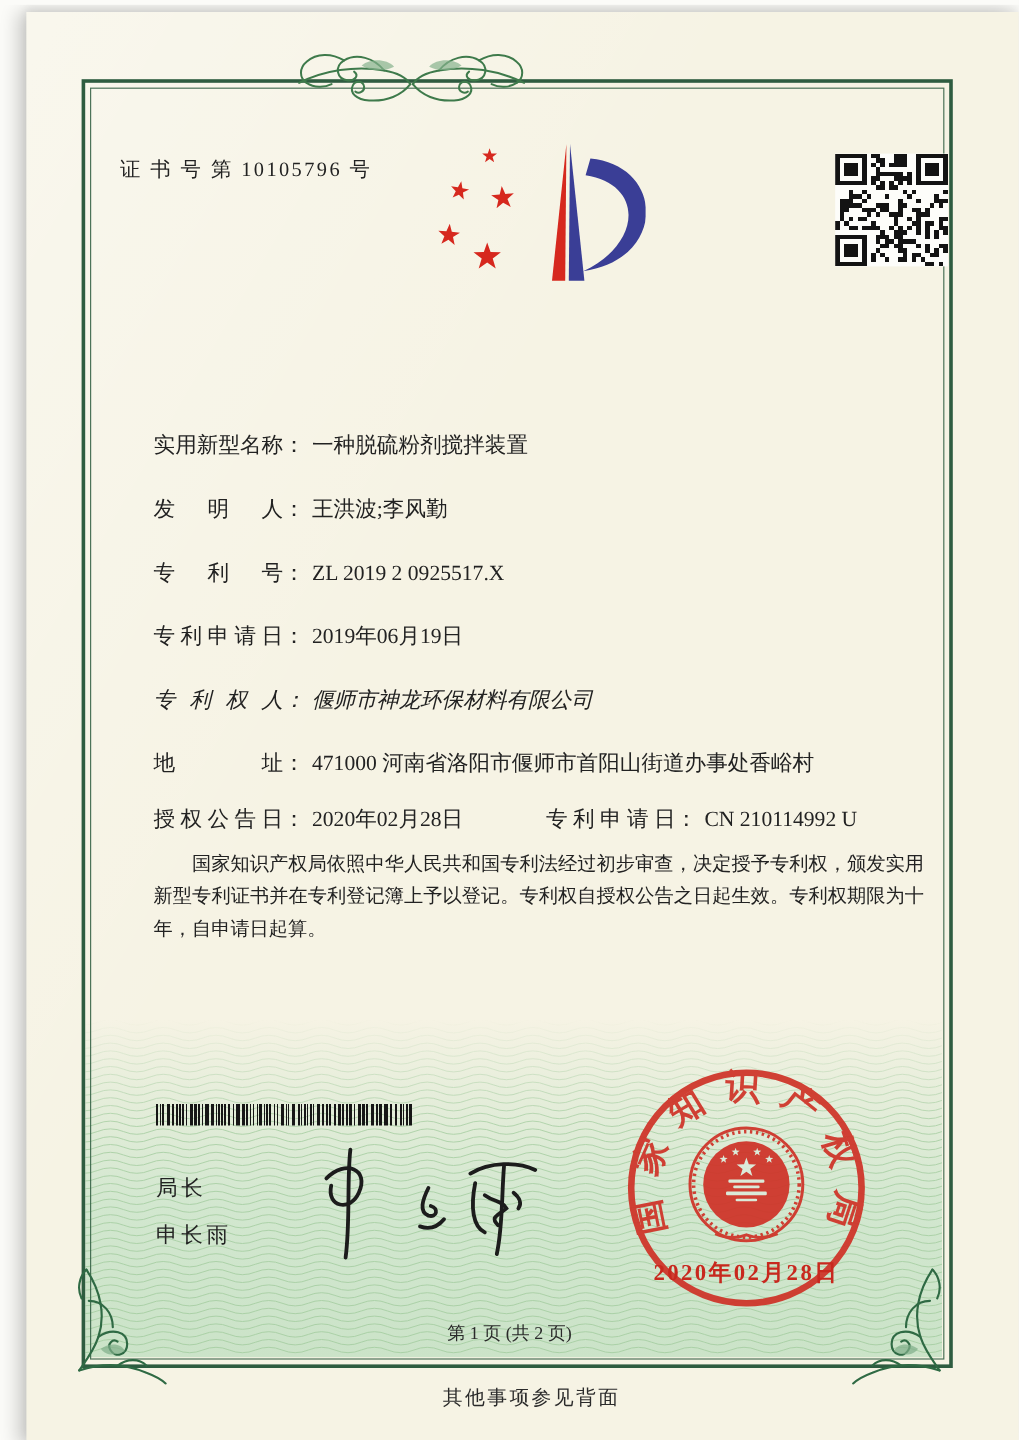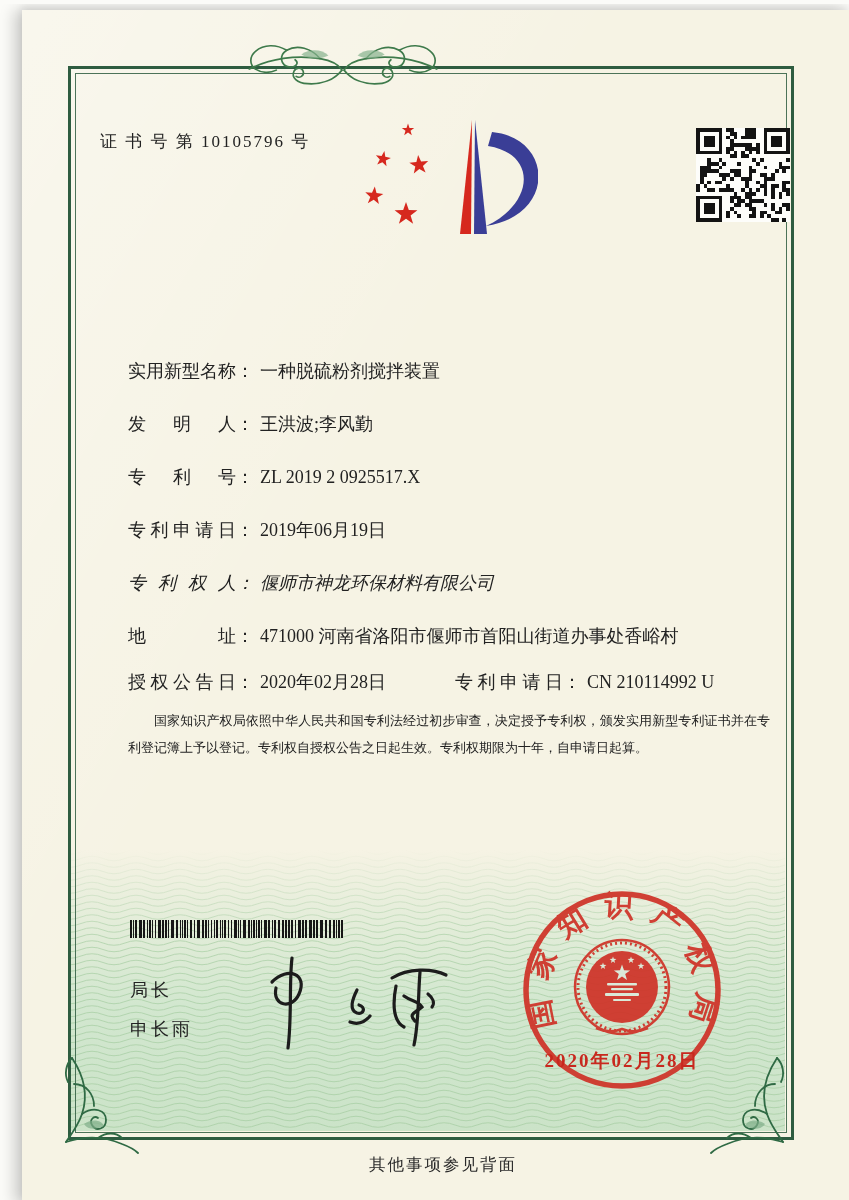--- a/index.html
+++ b/index.html
@@ -26,21 +26,21 @@
   .logo{position:absolute;left:356px;top:110px;width:182px;height:128px;z-index:6;}
   .qr{position:absolute;left:696px;top:124px;width:94px;height:94px;z-index:6;background:#fdfdfa;}
   .title{position:absolute;left:0;right:0;top:248px;z-index:6;text-align:center;
          font-size:41px;font-weight:600;letter-spacing:12px;color:#161616;}
   .fields{position:absolute;left:128px;top:0;right:80px;z-index:6;font-size:18px;}
   .frow{position:absolute;left:0;white-space:nowrap;}
   .flabel{display:inline-block;width:108px;text-align:justify;text-align-last:justify;
           vertical-align:top;}
   .fvalue{margin-left:6px;}
   .grant2{position:absolute;left:327px;top:0;white-space:nowrap;}
-  .paras{position:absolute;left:128px;top:703px;width:642px;z-index:6;font-size:13px;
+  .paras{position:absolute;left:128px;top:703px;width:642px;z-index:6;font-size:16px;
          line-height:27px;text-align:justify;}
   .paras p{margin:0;text-indent:2em;}
   .barcode{position:absolute;left:128px;top:916px;width:218px;height:18px;z-index:6;}
   .signer{position:absolute;left:130px;top:974px;z-index:6;font-size:18px;letter-spacing:3px;}
   .signer div{margin-bottom:15px;}
   .signature{position:absolute;left:252px;top:944px;width:215px;height:108px;z-index:7;}
   .seal{position:absolute;left:514px;top:886px;width:216px;height:206px;z-index:7;opacity:.93;}
   .seal-date{position:absolute;left:514px;top:1044px;width:216px;z-index:8;text-align:center;
              font-size:19px;font-weight:600;letter-spacing:2px;color:#c8281e;}
   .page-info{position:absolute;left:0;right:0;top:1098px;z-index:6;text-align:center;
@@ -573,14 +573,15 @@
         <rect x="-15" y="-4" width="30" height="2.6" rx="1"></rect>
         <rect x="-11" y="1" width="22" height="2.2" rx="1"></rect>
         <rect x="-17" y="6" width="34" height="3" rx="1"></rect>
         <rect x="-9" y="12" width="18" height="2" rx="1"></rect>
       </g>
       <path d="M-26,41 Q-13,47 0,42 Q13,47 26,41" fill="none" stroke="#cf3328" stroke-width="2.5"></path>
     </g>
   </svg>
   <div class="seal-date">2020年02月28日</div>
 
+  <div class="page-info">第 1 页 (共 2 页)</div>
   <div class="footer-note">其他事项参见背面</div>
 </div>
 
 </body></html>

